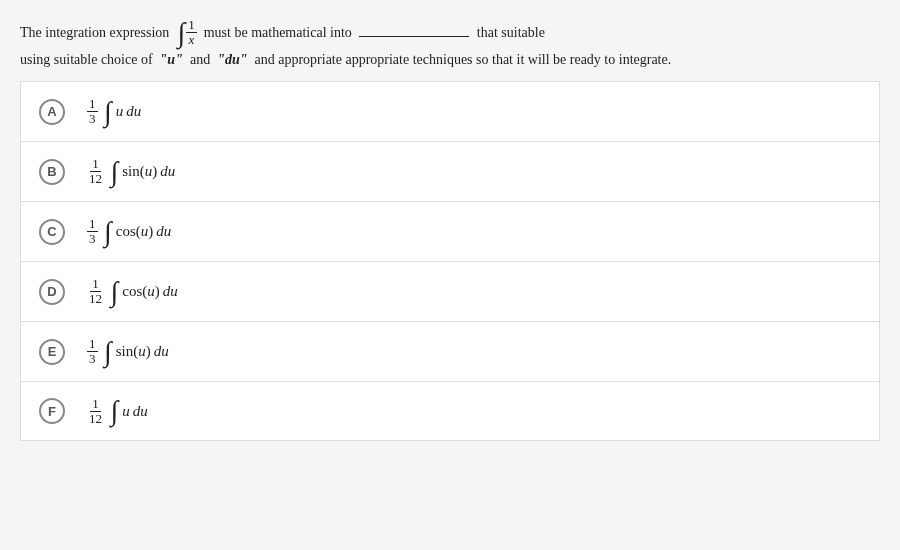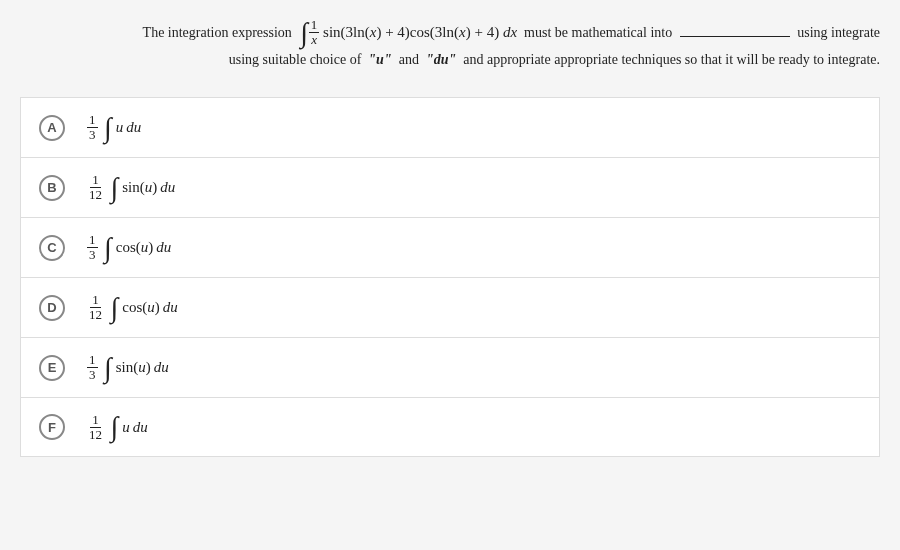--- a/index.html
+++ b/index.html
@@ -7,23 +7,22 @@
       font-family: Georgia, 'Times New Roman', serif;
       background: #f5f5f5;
       width: 900px;
       min-height: 550px;
       padding: 18px 20px 10px 20px;
       font-size: 15px;
       color: #222;
     }
     .question-text {
       line-height: 1.7;
-      margin-bottom: 26px;
+      margin-bottom: 10px;
       font-size: 14px;
-      text-align: right;
     }
     .integral-display {
       display: inline-flex;
       align-items: center;
       font-size: 15px;
     }
     .frac {
       display: inline-flex;
       flex-direction: column;
       align-items: center;
@@ -93,27 +92,24 @@
   
   <span class="integral-display">
     &nbsp;
     <span class="big-integral">∫</span>
     <span>
       <span class="frac">
         <span class="num">1</span>
         <span class="den"><i>x</i></span>
       </span>
     </span>
-    <span>
-      &nbsp;sin(3ln(<i>x</i>) + 4)cos(3ln(<i>x</i>) + 4)&nbsp;<i>dx</i>
-    </span>
   </span>
   &nbsp;<span>must be mathematical into</span>
   <span class="underline-blank"></span>
-  <span>using integrate</span><br>
+  <span>that suitable</span><br>
   <span>using suitable choice of</span>
   <span>&nbsp;<b><i>"u"</i></b>&nbsp;</span>
   <span>and</span>
   <span>&nbsp;<b><i>"du"</i></b>&nbsp;</span>
   <span>and appropriate appropriate techniques so that it will be ready to integrate.</span>
 </div>
 
 <div class="options-container">
 
   <div class="option-row">

